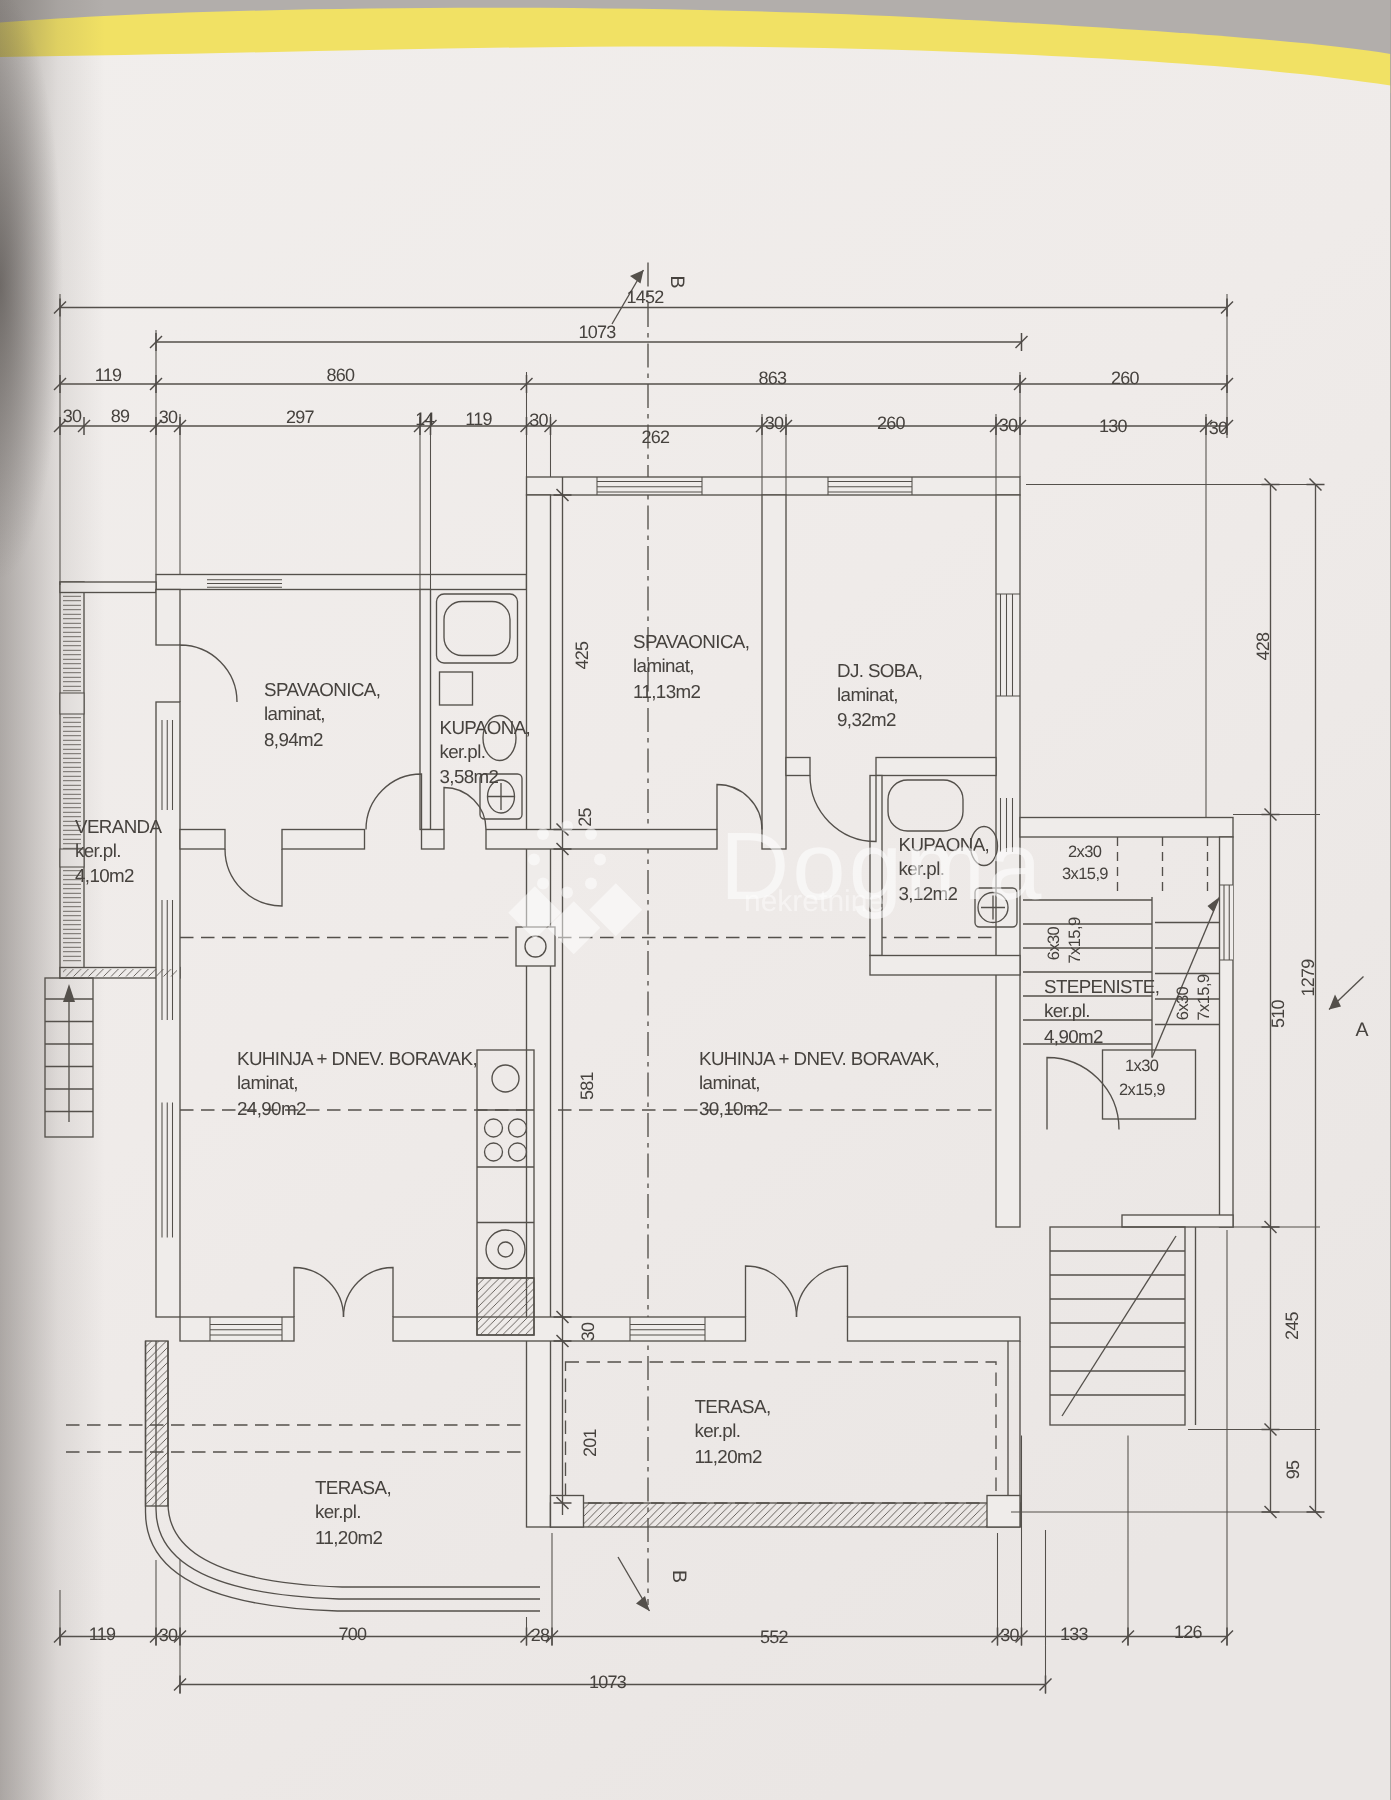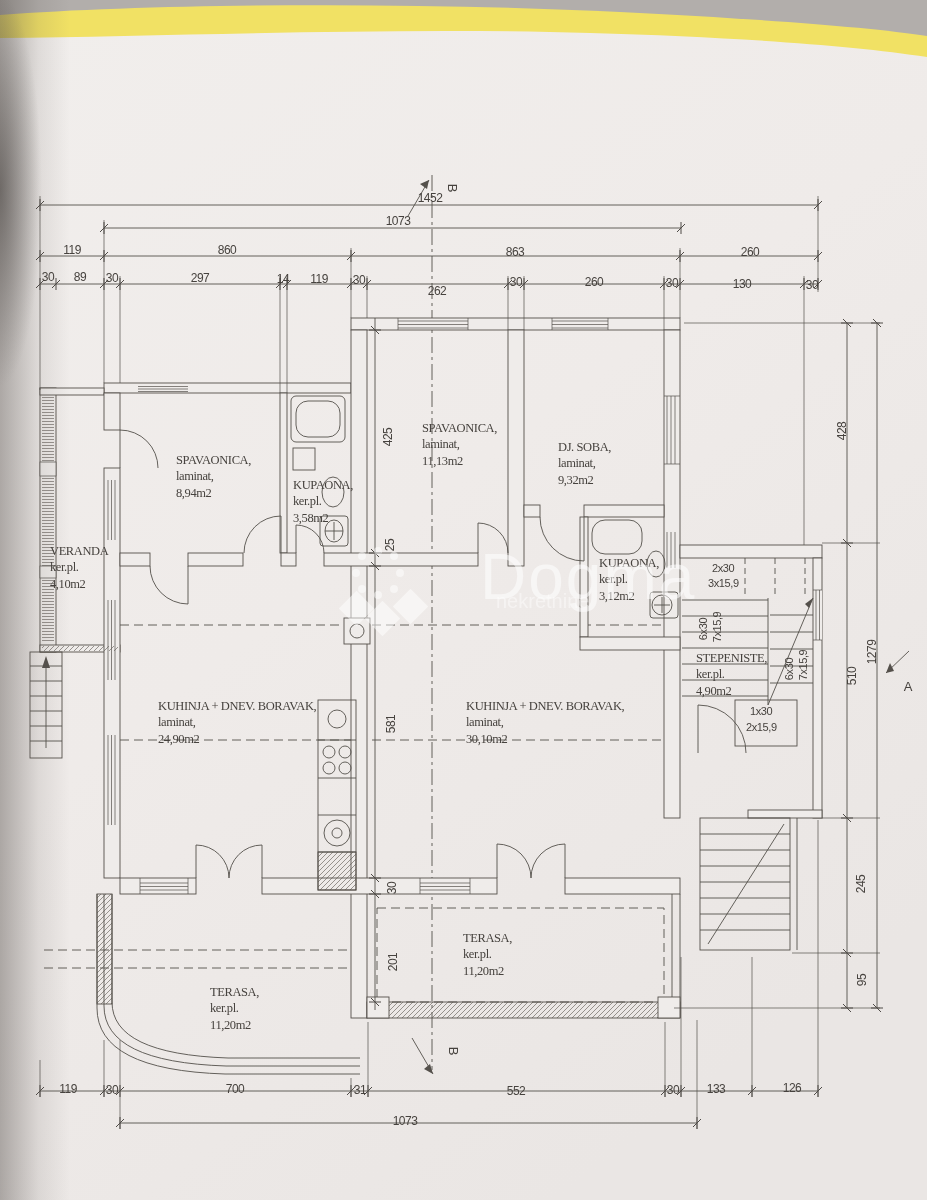--- a/index.html
+++ b/index.html
@@ -3,21 +3,21 @@
 <meta charset="utf-8">
 <style>
   html,body{margin:0;padding:0;background:#9e9a96;}
   #shot{position:relative;width:927px;height:1200px;overflow:hidden;background:#b2aeab;
         font-family:"Liberation Sans",sans-serif;}
   #plansvg{position:absolute;left:0;top:0;}
   .t{position:absolute;color:#46423e;white-space:nowrap;}
   .dim{font-size:12px;letter-spacing:-0.5px;transform:translate(-50%,-50%);}
   .dimv{font-size:12px;letter-spacing:-0.5px;transform:translate(-50%,-50%) rotate(-90deg);}
   .rm{font-size:12.5px;line-height:1.3;letter-spacing:-0.4px;}
-  .rm span{display:block;font-family:Liberation Serif, serif;}
+  .rm span{display:block;}
   .sn{font-size:11px;letter-spacing:-0.4px;}
   .snv{font-size:11px;letter-spacing:-0.4px;transform:translate(-50%,-50%) rotate(-90deg);}
   .sec{font-size:13px;transform:translate(-50%,-50%);}
   .secv{font-size:13px;transform:translate(-50%,-50%) rotate(90deg);}
   #wm{position:absolute;left:336px;top:540px;width:300px;height:110px;pointer-events:none;}
   #wm .brand{position:absolute;left:106px;top:0px;font-size:64px;font-weight:400;
              color:rgba(255,255,255,0.55);letter-spacing:2px;margin-left:38px;}
   #wm .sub{position:absolute;left:160px;top:50px;font-size:20px;color:rgba(255,255,255,0.45);}
   #wm .dot{position:absolute;width:8px;height:8px;border-radius:50%;background:rgba(255,255,255,0.5);}
   #wm .petal{position:absolute;width:25px;height:25px;background:rgba(255,255,255,0.5);
@@ -298,21 +298,21 @@
 <span class="t dim" style="left:437px;top:291px">262</span>
 <span class="t dim" style="left:516px;top:282px">30</span>
 <span class="t dim" style="left:594px;top:282px">260</span>
 <span class="t dim" style="left:672px;top:283px">30</span>
 <span class="t dim" style="left:742px;top:284px">130</span>
 <span class="t dim" style="left:812px;top:285px">30</span>
 
 <span class="t dim" style="left:68px;top:1089px">119</span>
 <span class="t dim" style="left:112px;top:1090px">30</span>
 <span class="t dim" style="left:235px;top:1089px">700</span>
-<span class="t dim" style="left:360px;top:1090px">31</span>
+<span class="t dim" style="left:360px;top:1090px">28</span>
 <span class="t dim" style="left:516px;top:1091px">552</span>
 <span class="t dim" style="left:673px;top:1090px">30</span>
 <span class="t dim" style="left:716px;top:1089px">133</span>
 <span class="t dim" style="left:792px;top:1088px">126</span>
 <span class="t dim" style="left:405px;top:1121px">1073</span>
 
 <span class="t dimv" style="left:388px;top:437px">425</span>
 <span class="t dimv" style="left:390px;top:545px">25</span>
 <span class="t dimv" style="left:391px;top:724px">581</span>
 <span class="t dimv" style="left:392px;top:888px">30</span>

